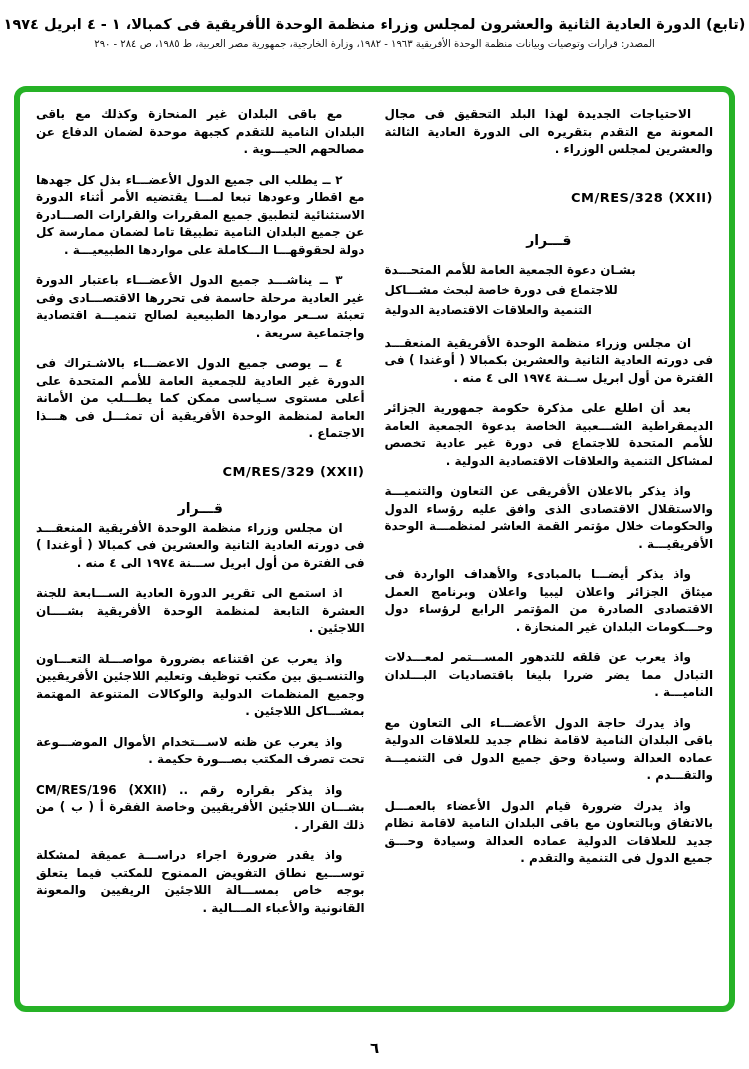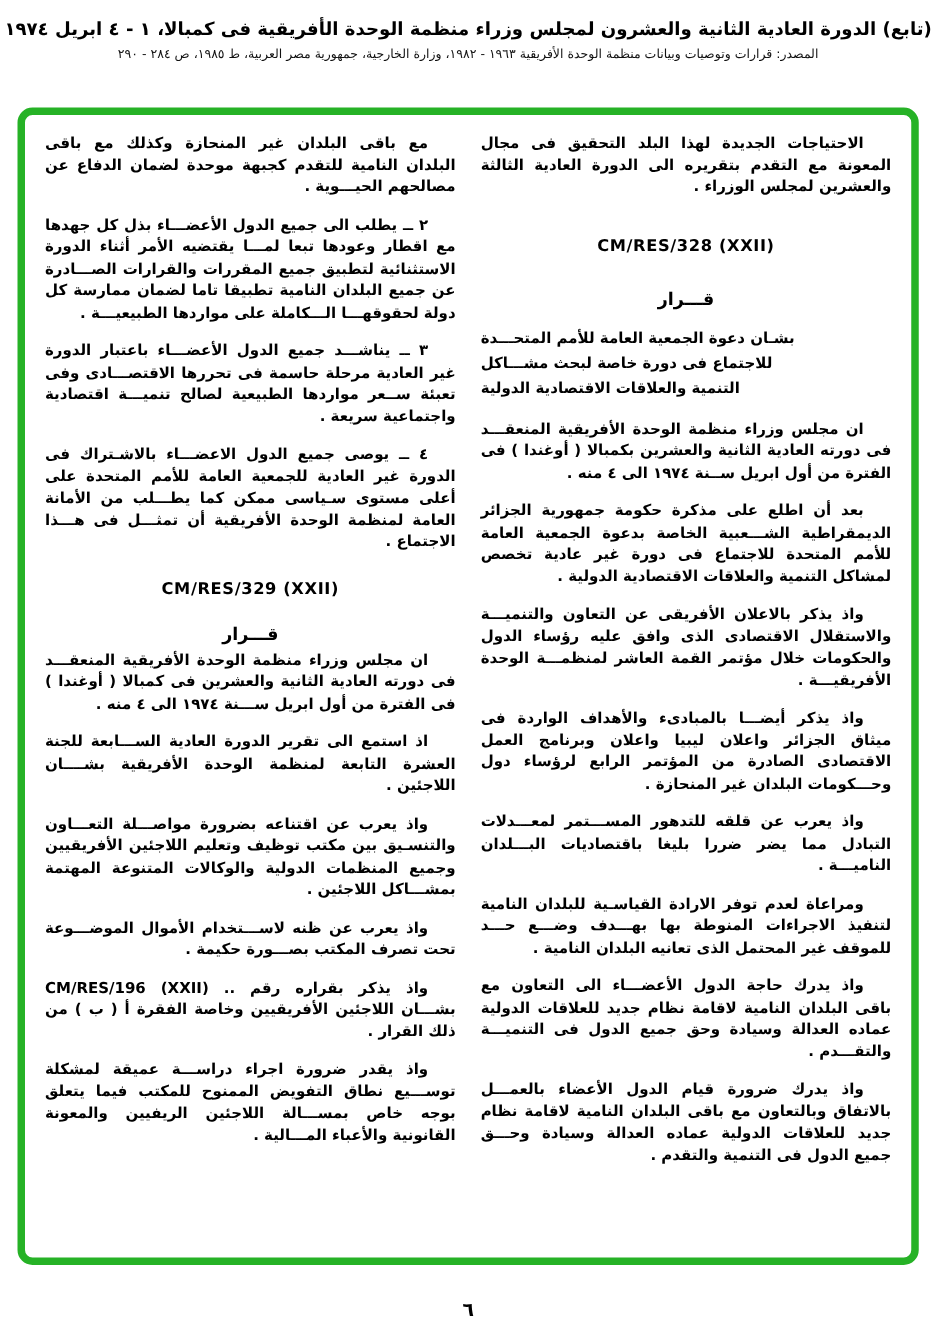--- a/index.html
+++ b/index.html
@@ -15,21 +15,21 @@
     border:6px solid var(--frame-green,#26b226);border-radius:12px;
     padding:14px 16px 8px 16px;background:#fff;
   }
   .columns{display:flex;direction:rtl;gap:20px;height:100%;box-sizing:border-box;}
   .col{
     flex:1;min-width:0;direction:rtl;text-align:justify;
     font-size:12px;line-height:17.5px;font-weight:bold;
   }
   .para{margin:0 0 13px 0;text-indent:22px;}
   .res-ref{
-    direction:ltr;text-align:center;font-size:13px;font-weight:bold;
+    direction:ltr;text-align:right;font-size:13px;font-weight:bold;
     letter-spacing:0.5px;text-indent:0;
   }
   .res-ref-328{margin:30px 0 26px 0;}
   .res-ref-329{margin:20px 0 20px 0;}
   .dec-word{text-align:center;font-size:14px;font-weight:bold;text-indent:0;margin:0 0 10px 0;}
   .dec-word-tight{margin:0 0 2px 0;}
   .dec-sub{text-align:left;text-indent:0;line-height:20px;margin:0;}
   .dec-sub-group{margin:0 0 15px 0;}
   .numbered-line{margin:0;text-indent:10px;}
   .page-number{
@@ -60,21 +60,20 @@
           <div class="dec-sub">بشـان دعوة الجمعية العامة للأمم المتحـــدة</div>
           <div class="dec-sub">للاجتماع فى دورة خاصة لبحث مشـــاكل</div>
           <div class="dec-sub">التنمية والعلاقات الاقتصادية الدولية</div>
         </div>
 
         <p class="para">ان مجلس وزراء منظمة الوحدة الأفريقية المنعقـــد فى دورته العادية الثانية والعشرين بكمبالا ( أوغندا ) فى الفترة من أول ابريل ســنة ١٩٧٤ الى ٤ منه .</p>
         <p class="para">بعد أن اطلع على مذكرة حكومة جمهورية الجزائر الديمقراطية الشـــعبية الخاصة بدعوة الجمعية العامة للأمم المتحدة للاجتماع فى دورة غير عادية تخصص لمشاكل التنمية والعلاقات الاقتصادية الدولية .</p>
         <p class="para">واذ يذكر بالاعلان الأفريقى عن التعاون والتنميـــة والاستقلال الاقتصادى الذى وافق عليه رؤساء الدول والحكومات خلال مؤتمر القمة العاشر لمنظمـــة الوحدة الأفريقيـــة .</p>
         <p class="para">واذ يذكر أيضـــا بالمبادىء والأهداف الواردة فى ميثاق الجزائر واعلان ليبيا واعلان وبرنامج العمل الاقتصادى الصادرة من المؤتمر الرابع لرؤساء دول وحـــكومات البلدان غير المنحازة .</p>
         <p class="para">واذ يعرب عن قلقه للتدهور المســـتمر لمعـــدلات التبادل مما يضر ضررا بليغا باقتصاديات البـــلدان الناميـــة .</p>
-        <p class="para">ومراعاة لعدم توفر الارادة القياسـية للبلدان النامية لتنفيذ الاجراءات المنوطة بها بهـــدف وضـــع حـــد للموقف غير المحتمل الذى تعانيه البلدان النامية .</p>
         <p class="para">واذ يدرك حاجة الدول الأعضـــاء الى التعاون مع باقى البلدان النامية لاقامة نظام جديد للعلاقات الدولية عماده العدالة وسيادة وحق جميع الدول فى التنميـــة والتقـــدم .</p>
         <p class="para">واذ يدرك ضرورة قيام الدول الأعضاء بالعمـــل بالاتفاق وبالتعاون مع باقى البلدان النامية لاقامة نظام جديد للعلاقات الدولية عماده العدالة وسيادة وحـــق جميع الدول فى التنمية والتقدم .</p>
       </div>
 
       <div class="col">
         <p class="para">مع باقى البلدان غير المنحازة وكذلك مع باقى البلدان النامية للتقدم كجبهة موحدة لضمان الدفاع عن مصالحهم الحيـــوية .</p>
         <p class="para">٢ ــ يطلب الى جميع الدول الأعضـــاء بذل كل جهدها مع اقطار وعودها تبعا لمـــا يقتضيه الأمر أثناء الدورة الاستثنائية لتطبيق جميع المقررات والقرارات الصـــادرة عن جميع البلدان النامية تطبيقا تاما لضمان ممارسة كل دولة لحقوقهـــا الـــكاملة على مواردها الطبيعيـــة .</p>
         <p class="para">٣ ــ يناشـــد جميع الدول الأعضـــاء باعتبار الدورة غير العادية مرحلة حاسمة فى تحررها الاقتصـــادى وفى تعبئة ســعر مواردها الطبيعية لصالح تنميـــة اقتصادية واجتماعية سريعة .</p>
         <p class="para">٤ ــ يوصى جميع الدول الاعضـــاء بالاشـتراك فى الدورة غير العادية للجمعية العامة للأمم المتحدة على أعلى مستوى سـياسى ممكن كما يطـــلب من الأمانة العامة لمنظمة الوحدة الأفريقية أن تمثـــل فى هـــذا الاجتماع .</p>
 

